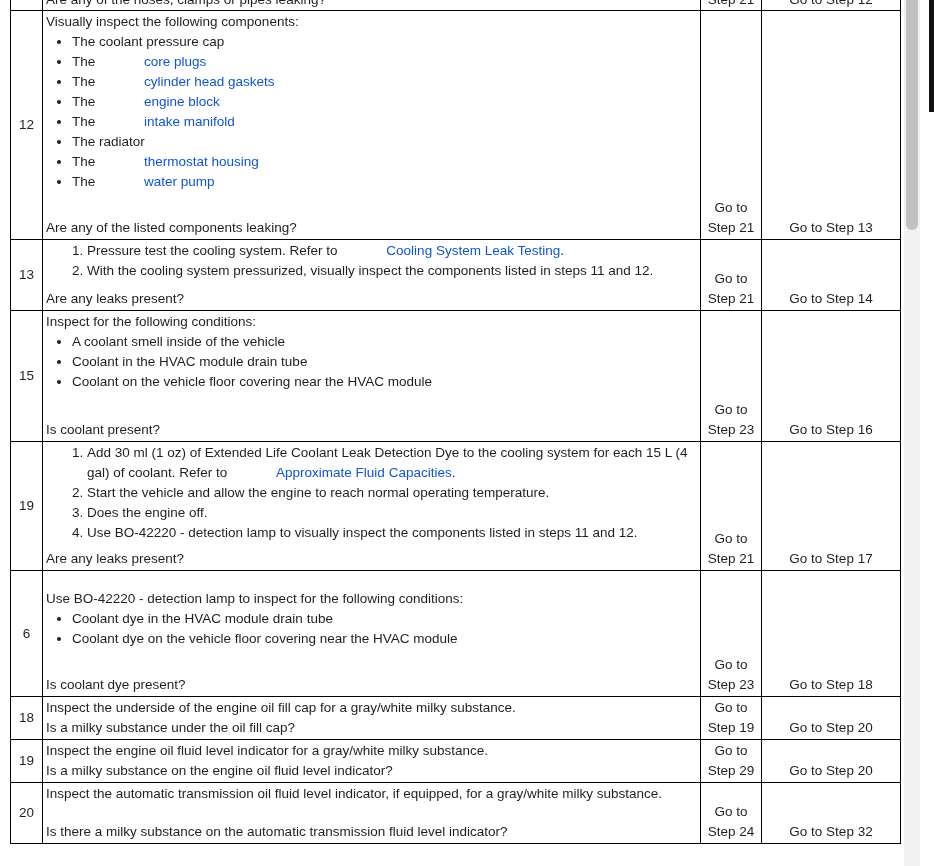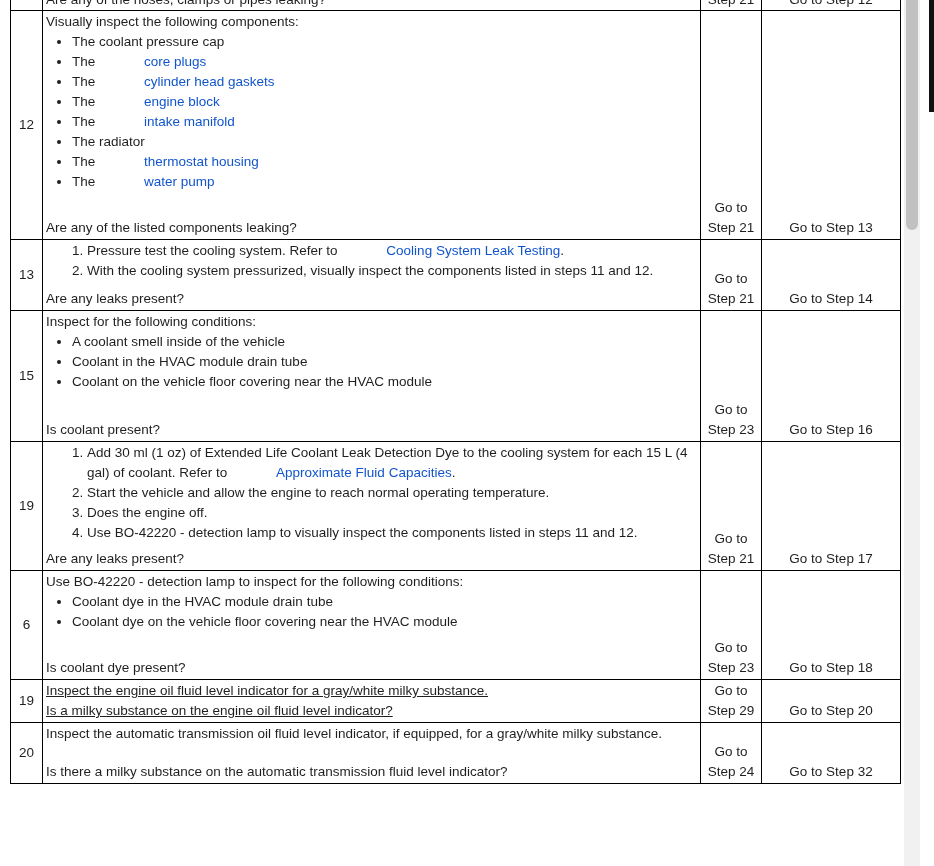--- a/index.html
+++ b/index.html
@@ -133,36 +133,47 @@
               </ol>
               <div class="question">Are any leaks present?</div>
             </div>
           </td>
           <td class="yes">Go to Step 21</td>
           <td class="no">Go to Step 17</td>
         </tr>
         <tr>
           <td class="step">6</td>
           <td class="action">
-            <div class="cellflex" style="min-height: 106px;">
+            <div class="cellflex" style="min-height: 106px; margin-top: 17px;">
               <div class="para"><span>Use BO-42220 - detection lamp to inspect for the following conditions:</span></div>
               <ul>
                 <li><span>Coolant dye in the HVAC module drain tube</span></li>
                 <li><span>Coolant dye on the vehicle floor covering near the HVAC module</span></li>
               </ul>
               <div class="question">Is coolant dye present?</div>
             </div>
           </td>
           <td class="yes">Go to Step 23</td>
           <td class="no">Go to Step 18</td>
         </tr>
         <tr>
+          <td class="step">18</td>
+          <td class="action">
+            <div class="cellflex" style="min-height: 38px;">
+              <div class="para"><span>Inspect the underside of the engine oil fill cap for a gray/white milky substance.</span></div>
+              <div class="question">Is a milky substance under the oil fill cap?</div>
+            </div>
+          </td>
+          <td class="yes">Go to Step 19</td>
+          <td class="no">Go to Step 20</td>
+        </tr>
+        <tr>
           <td class="step">19</td>
           <td class="action">
-            <div class="cellflex" style="min-height: 38px; text-decoration: underline;">
+            <div class="cellflex" style="min-height: 38px;">
               <div class="para"><span>Inspect the engine oil fluid level indicator for a gray/white milky substance.</span></div>
               <div class="question">Is a milky substance on the engine oil fluid level indicator?</div>
             </div>
           </td>
           <td class="yes">Go to Step 29</td>
           <td class="no">Go to Step 20</td>
         </tr>
         <tr>
           <td class="step">20</td>
           <td class="action">

